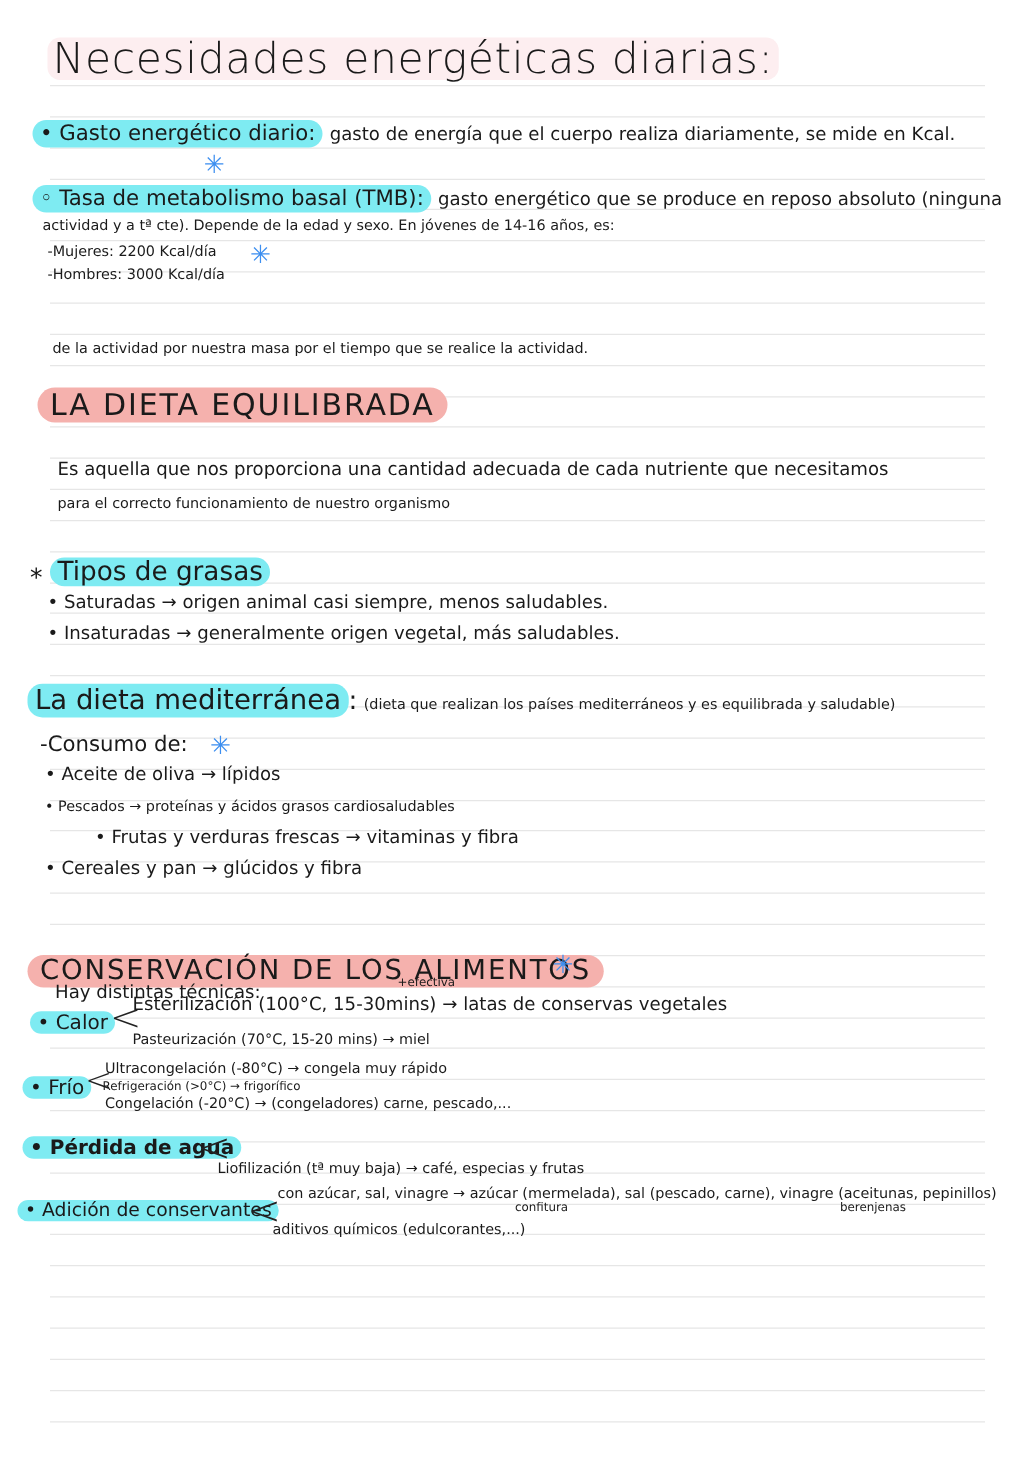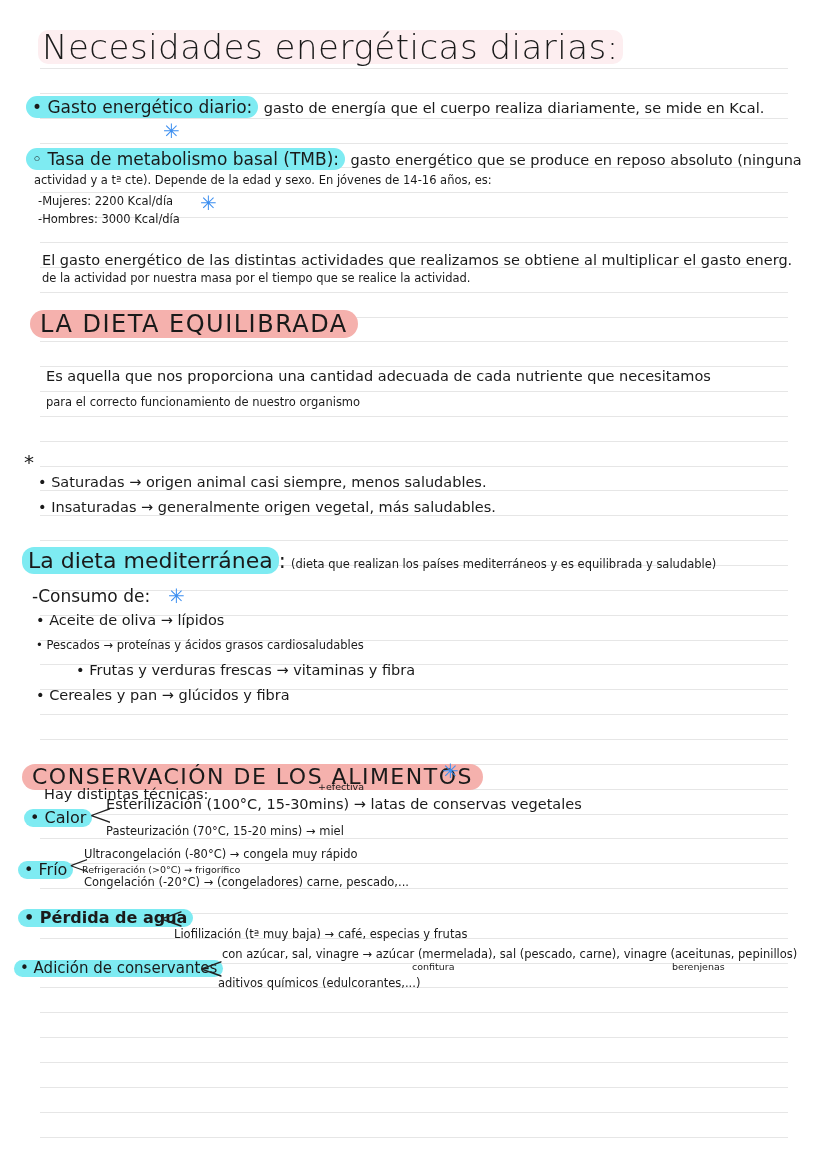--- a/index.html
+++ b/index.html
@@ -81,28 +81,28 @@
 
   <div class="t" style="left:26px; top:151px; font-size:17px;">
     <span class="hl-cyan">◦ Tasa de metabolismo basal (TMB):</span>
     <span class="body">gasto energético que se produce en reposo absoluto (ninguna</span>
   </div>
   <div class="t small" style="left:34px; top:175px;">actividad y a tª cte). Depende de la edad y sexo. En jóvenes de 14-16 años, es:</div>
   <div class="t small" style="left:38px; top:196px;">-Mujeres: 2200 Kcal/día</div>
   <div class="star" style="left:200px; top:193px;">✳</div>
   <div class="t small" style="left:38px; top:214px;">-Hombres: 3000 Kcal/día</div>
 
-  <div class="t body" style="left:42px; top:253px;">El gasto energético de las distintas actividades que realizamos se obtiene al multiplicar el gasto energ.</div>
   <div class="t small" style="left:42px; top:273px;">de la actividad por nuestra masa por el tiempo que se realice la actividad.</div>
 
   <div class="t h2 hl-pink" style="left:30px; top:310px;">LA DIETA EQUILIBRADA</div>
   <div class="t body" style="left:46px; top:369px;">Es aquella que nos proporciona una cantidad adecuada de cada nutriente que necesitamos</div>
   <div class="t small" style="left:46px; top:397px;">para el correcto funcionamiento de nuestro organismo</div>
 
   <div class="t" style="left:24px; top:452px; font-size:20px;">*</div>
+  <div class="t h3 hl-cyan" style="left:40px; top:446px;">Tipos de grasas</div>
   <div class="t body" style="left:38px; top:475px;">• Saturadas → origen animal casi siempre, menos saludables.</div>
   <div class="t body" style="left:38px; top:500px;">• Insaturadas → generalmente origen vegetal, más saludables.</div>
 
   <div class="t" style="left:22px; top:550px;">
     <span class="h3 hl-cyan" style="font-size:22px;">La dieta mediterránea</span><span class="h3">:</span>
     <span class="small">(dieta que realizan los países mediterráneos y es equilibrada y saludable)</span>
   </div>
   <div class="t" style="left:32px; top:588px; font-size:17px;">-Consumo de:</div>
   <div class="star" style="left:168px; top:586px;">✳</div>
   <div class="t body" style="left:36px; top:613px;">• Aceite de oliva → lípidos</div>

